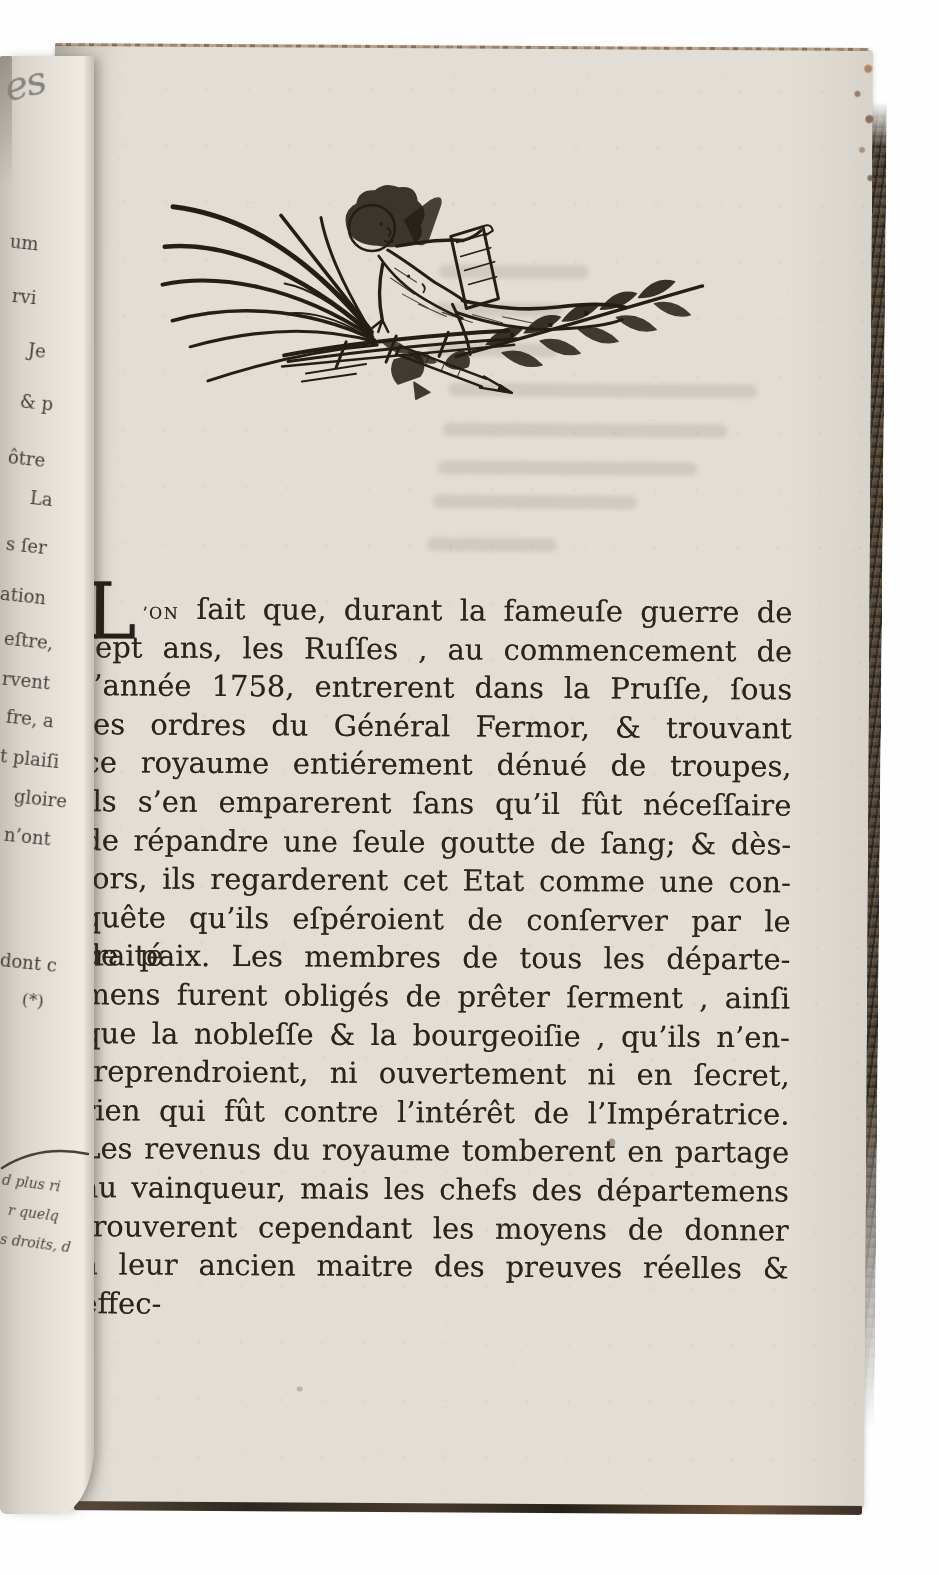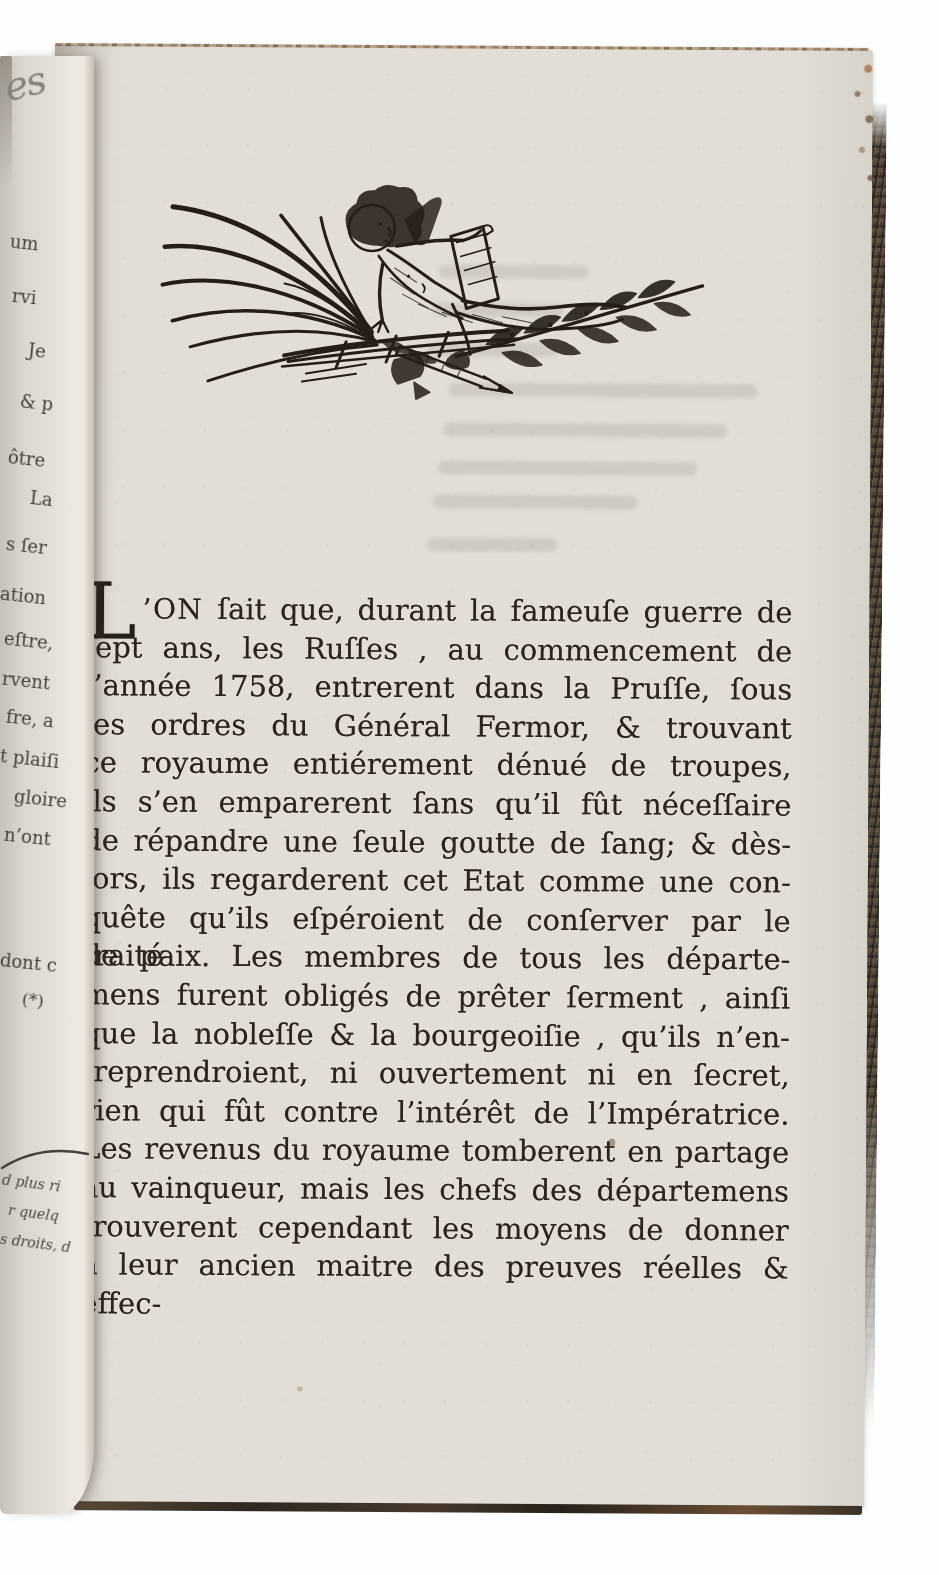--- a/index.html
+++ b/index.html
@@ -70,21 +70,21 @@
   .vignette{position:absolute;left:103px;top:137px;width:548px;height:218px;z-index:3;}
 
   
   .text-block{position:absolute;left:33px;top:544px;width:708px;z-index:4;
     font-size:29px;line-height:38.6px;color:#2a241d;
     text-shadow:0 0 .6px rgba(42,36,29,.55);}
   .line{text-align:justify;text-align-last:justify;height:38.6px;}
   .line.first{padding-left:58px;}
   .dropcap{position:absolute;left:0;top:-17px;font-size:78px;line-height:1;
     color:#241f18;text-shadow:0 0 .8px rgba(36,31,24,.7);}
-  .lead{font-size:28px;letter-spacing:1.5px;}
+  .lead{font-size:16px;letter-spacing:1.5px;}
 
   
   .left-page{position:absolute;left:0;top:56px;width:94px;height:1458px;z-index:5;
     background:linear-gradient(to right,#c6c1b8,#dbd7cf 26%,#e5e1d9 58%,#efebe3 88%,#c9c3b8 99%);
     border-radius:2px 3px 36px 6px / 2px 3px 70px 6px;
     box-shadow:7px 0 11px -3px rgba(66,55,40,.38);}
   .left-page::before{content:"";position:absolute;left:0;top:0;width:12px;height:130px;
     background:linear-gradient(to bottom,#6f695e,rgba(111,105,94,0));opacity:.55;border-radius:2px;}
   .frag{position:absolute;font-size:18px;color:#45403a;transform:rotate(6deg);
     filter:blur(.3px);white-space:nowrap;}

